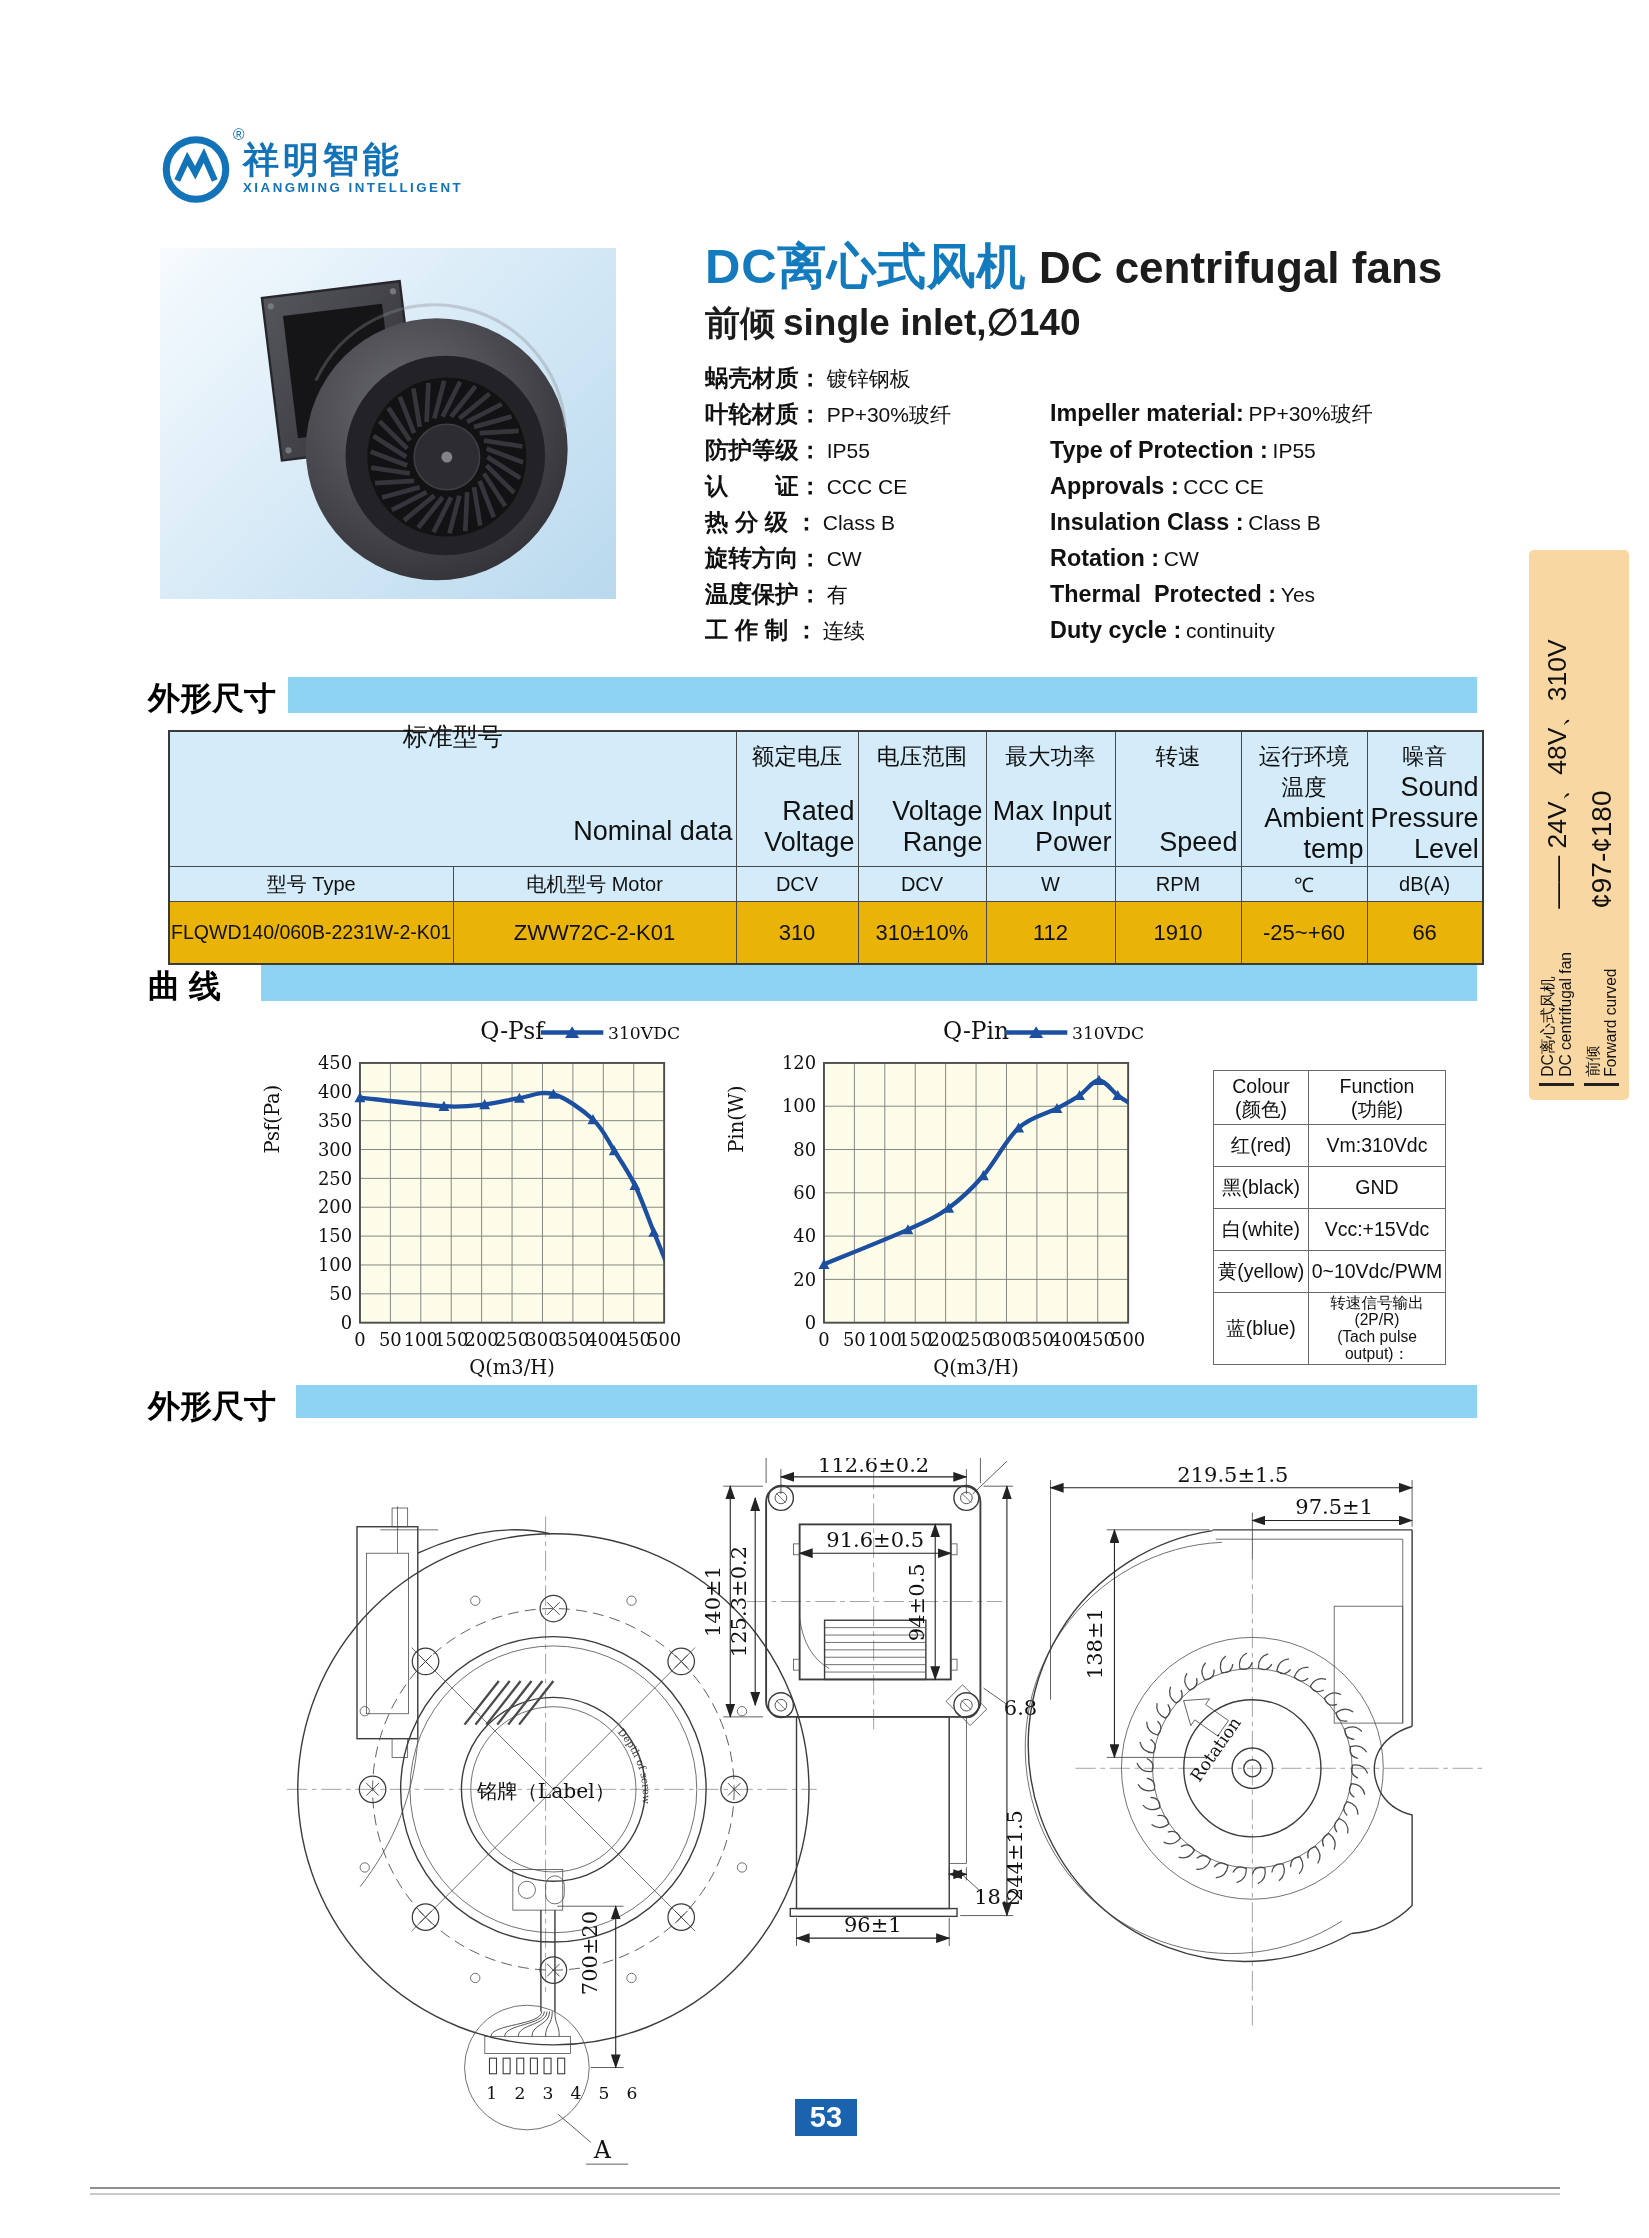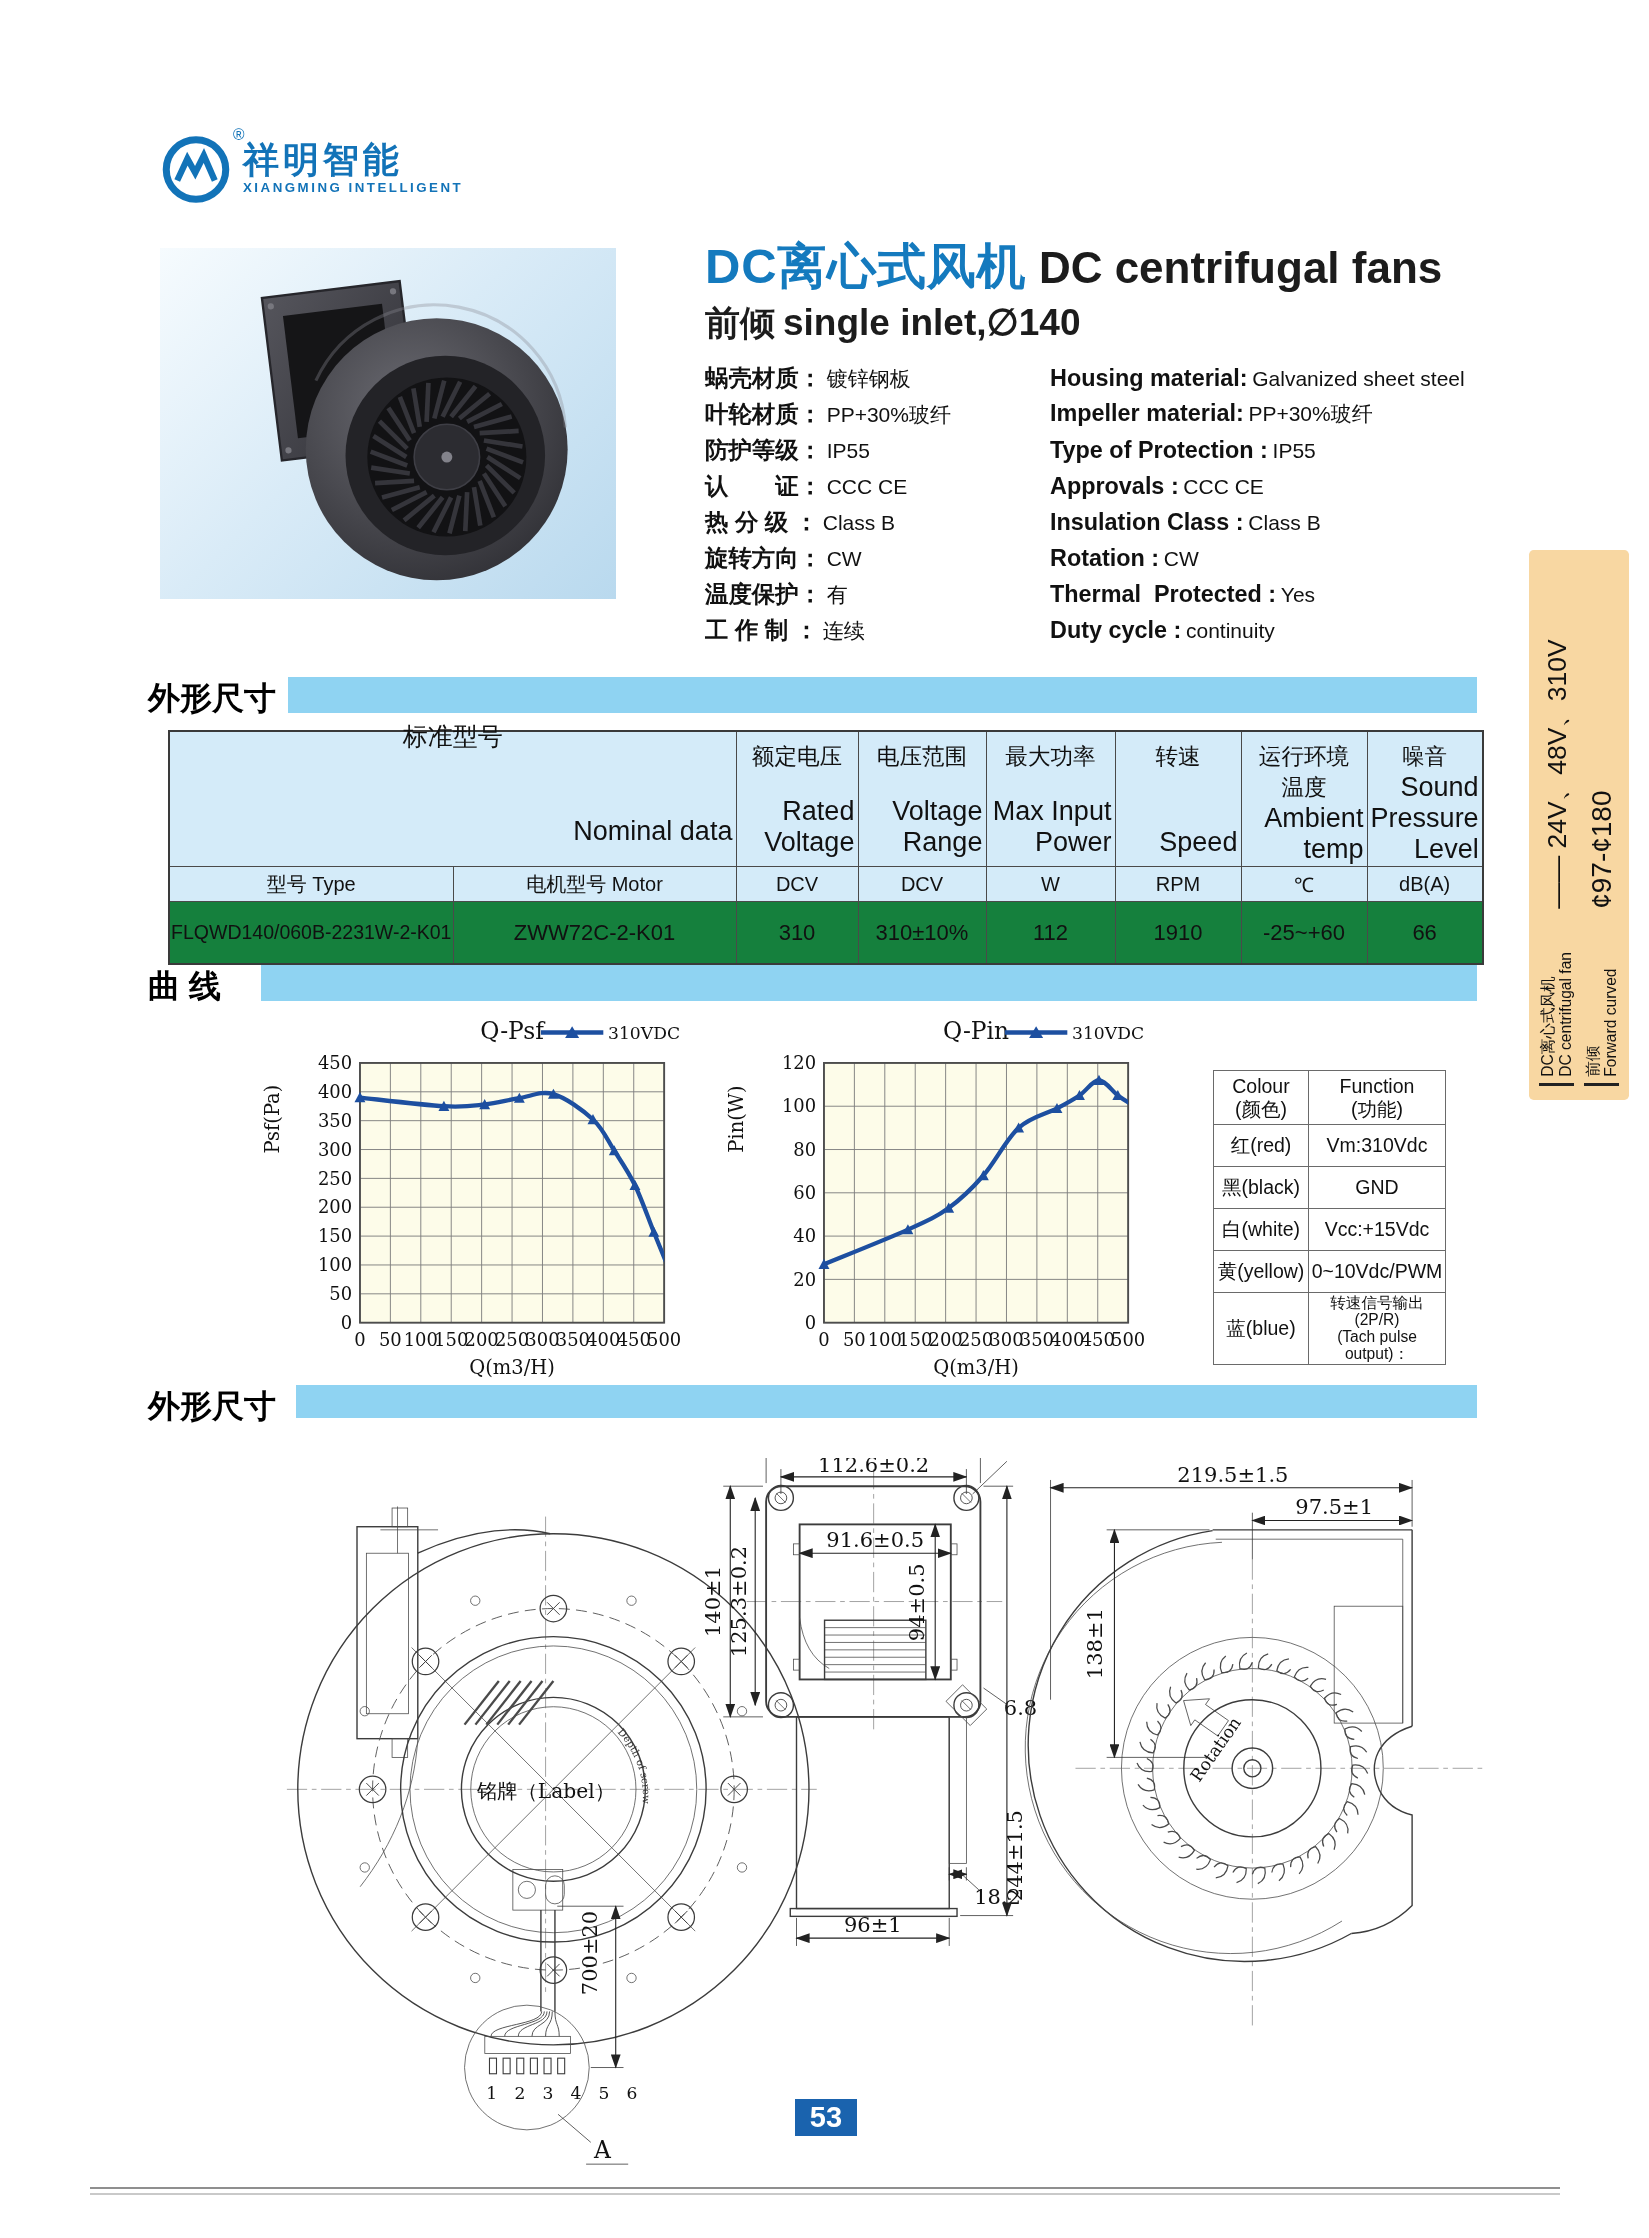--- a/index.html
+++ b/index.html
@@ -44,21 +44,21 @@
   #tech-table td{border:1.2px solid #4a4a4a;text-align:center;vertical-align:middle;padding:0;}
   #tech-table{border:2.3px solid #3a3a3a;}
   .th-blue{background:#d4ebf9;}
   .h-cn{font-size:22.6px;font-weight:normal;}
   .h-en{font-size:27px;text-align:right;}
   .group-cell{height:134px;}
   .group-cell .h-cn{display:block;margin-top:-31px;}
   .group-cell .h-en{display:block;margin-top:41px;}
   .hdr-stack{display:flex;flex-direction:column;justify-content:space-between;height:117px;padding:6.2px 3.1px;}
   .unit-row td{height:34px;font-size:20px;}
-  .data-row td{height:61px;background:#15803d;font-size:22px;}
+  .data-row td{height:61px;background:#eab308;font-size:22px;}
   .data-row .model{font-size:19.5px;}
 
   
   .chart-svg{position:absolute;}
   .ct-title{font-family:"DejaVu Serif",serif;font-size:30px;fill:#111;}
   .ct-leg{font-family:"DejaVu Serif",serif;font-size:22px;fill:#111;}
   .ct-tick{font-family:"DejaVu Serif",serif;font-size:23px;fill:#111;}
   .ct-lab{font-family:"DejaVu Serif",serif;font-size:25px;fill:#111;}
 
   
@@ -184,24 +184,20 @@
   <div id="subtitle-row" class="abs">
     <span id="sub-cn">前倾</span>
     <span id="sub-en">single inlet,∅140</span>
   </div>
 
   <div id="specs" class="abs">
     <div class="spec-row">
       <div class="spec-cn">
           <span class="sl">蜗壳材质：</span>
           <span class="sv">镀锌钢板</span>
-        </div>
-      <div class="spec-en">
-          <span class="sl">Housing material:</span>
-          <span class="sv">Galvanized sheet steel</span>
         </div>
     </div>
     <div class="spec-row">
       <div class="spec-cn">
           <span class="sl">叶轮材质：</span>
           <span class="sv">PP+30%玻纤</span>
         </div>
       <div class="spec-en">
           <span class="sl">Impeller material:</span>
           <span class="sv">PP+30%玻纤</span>

